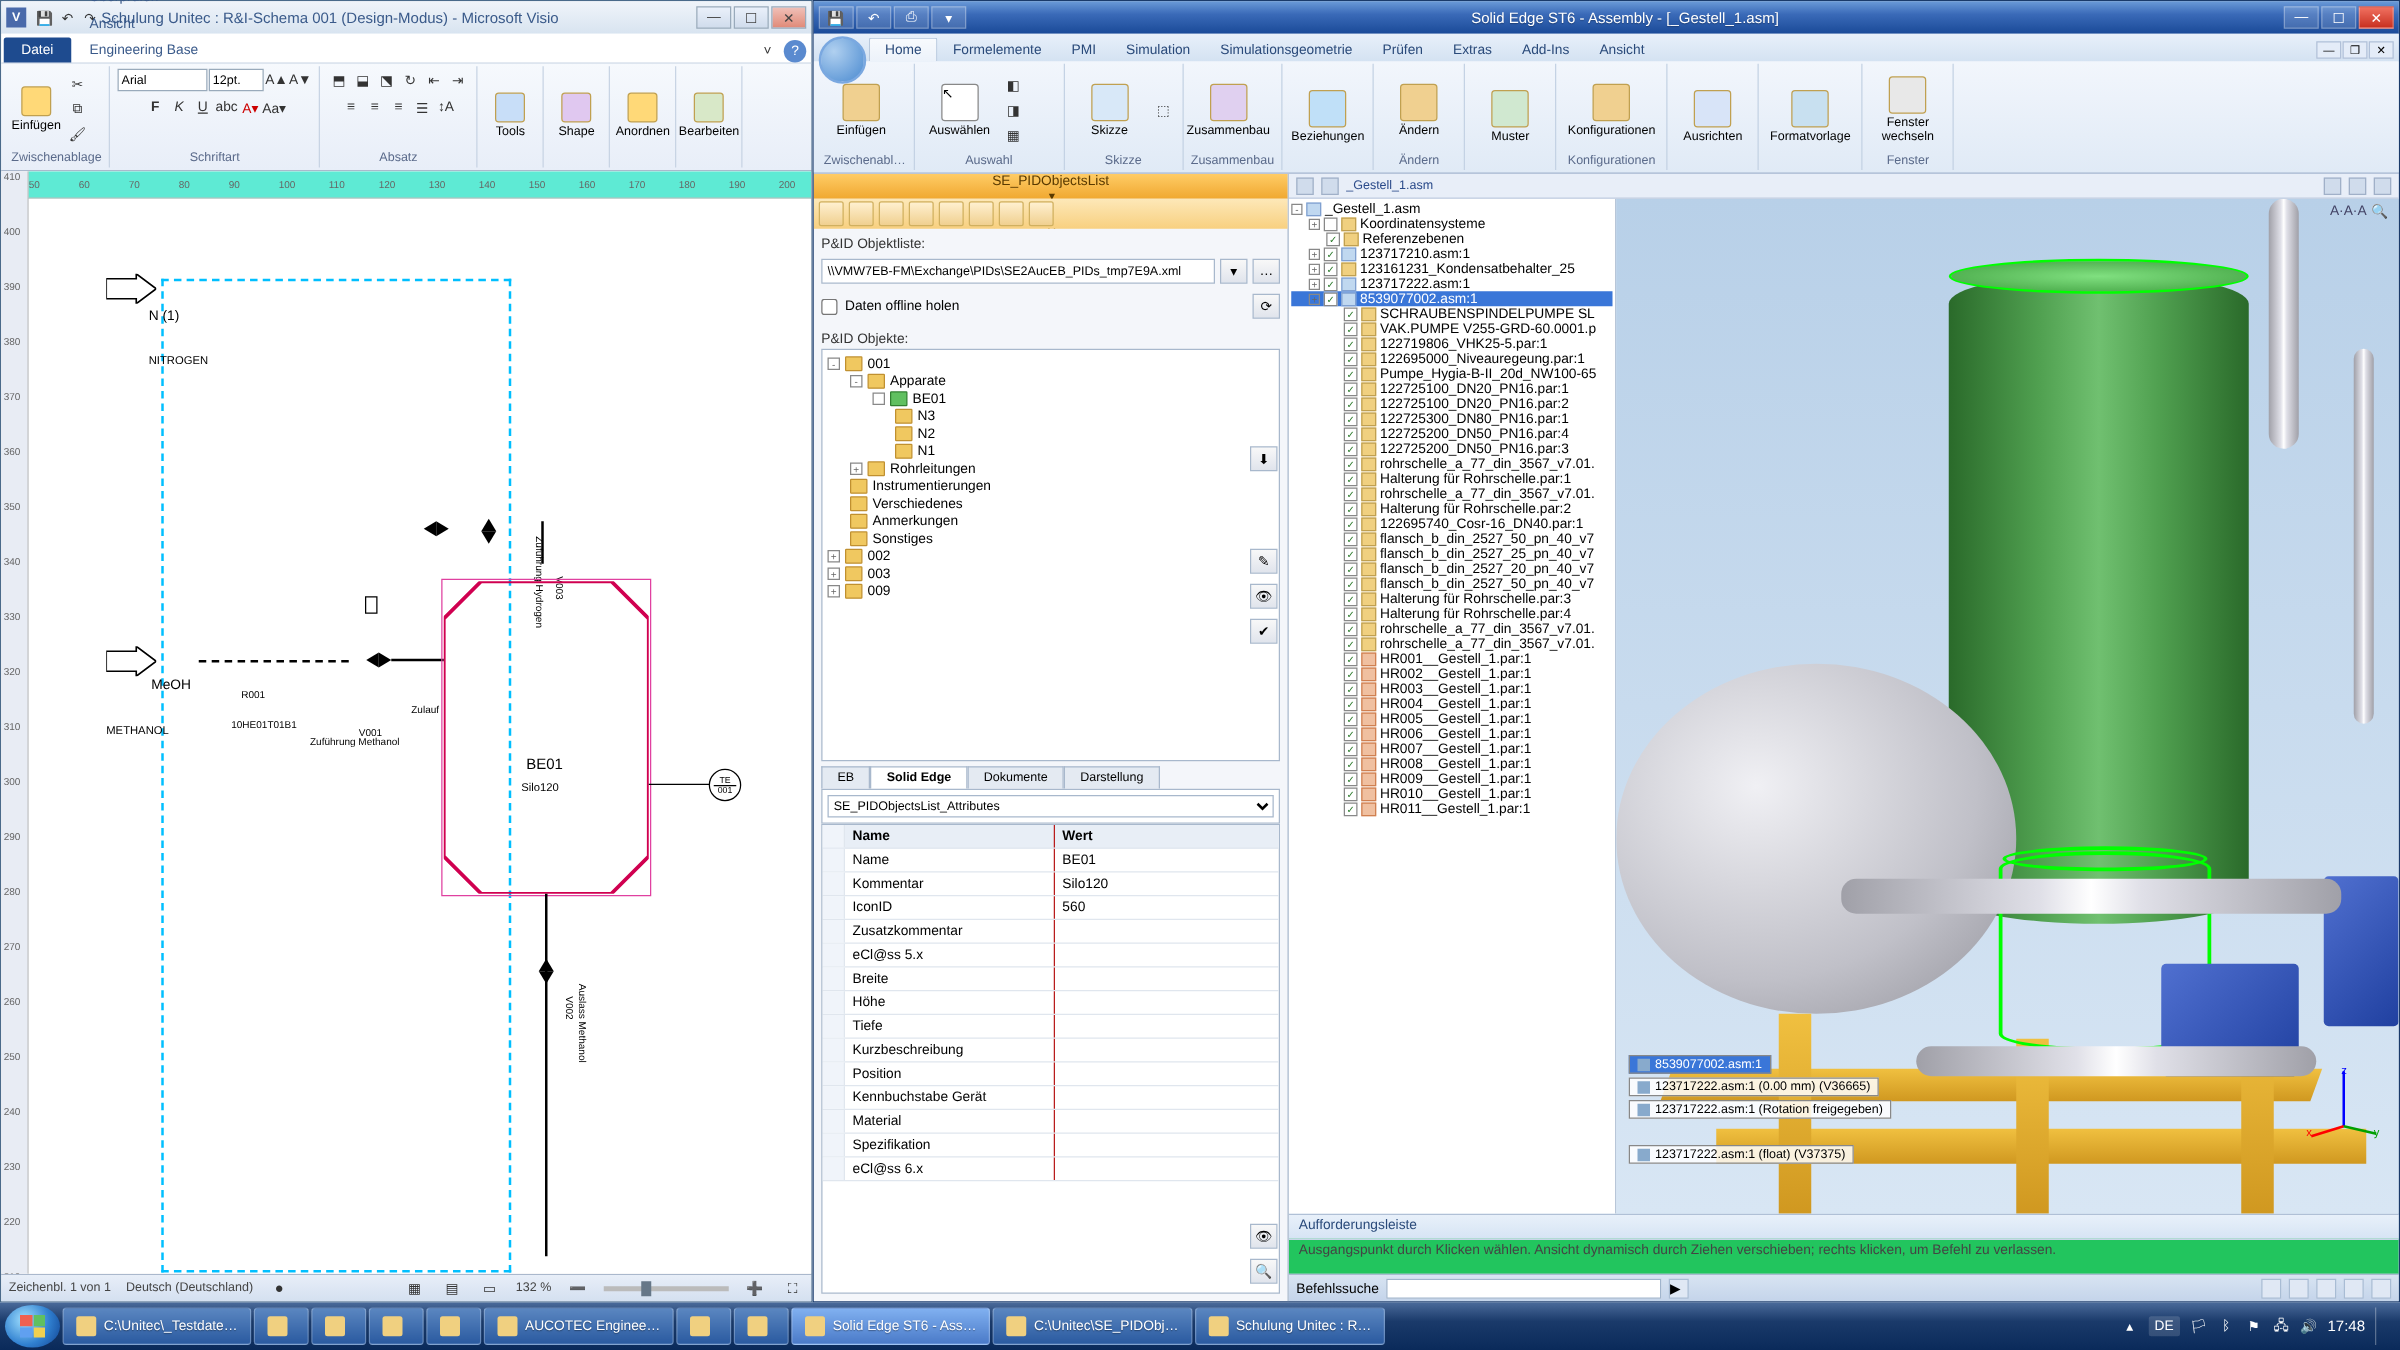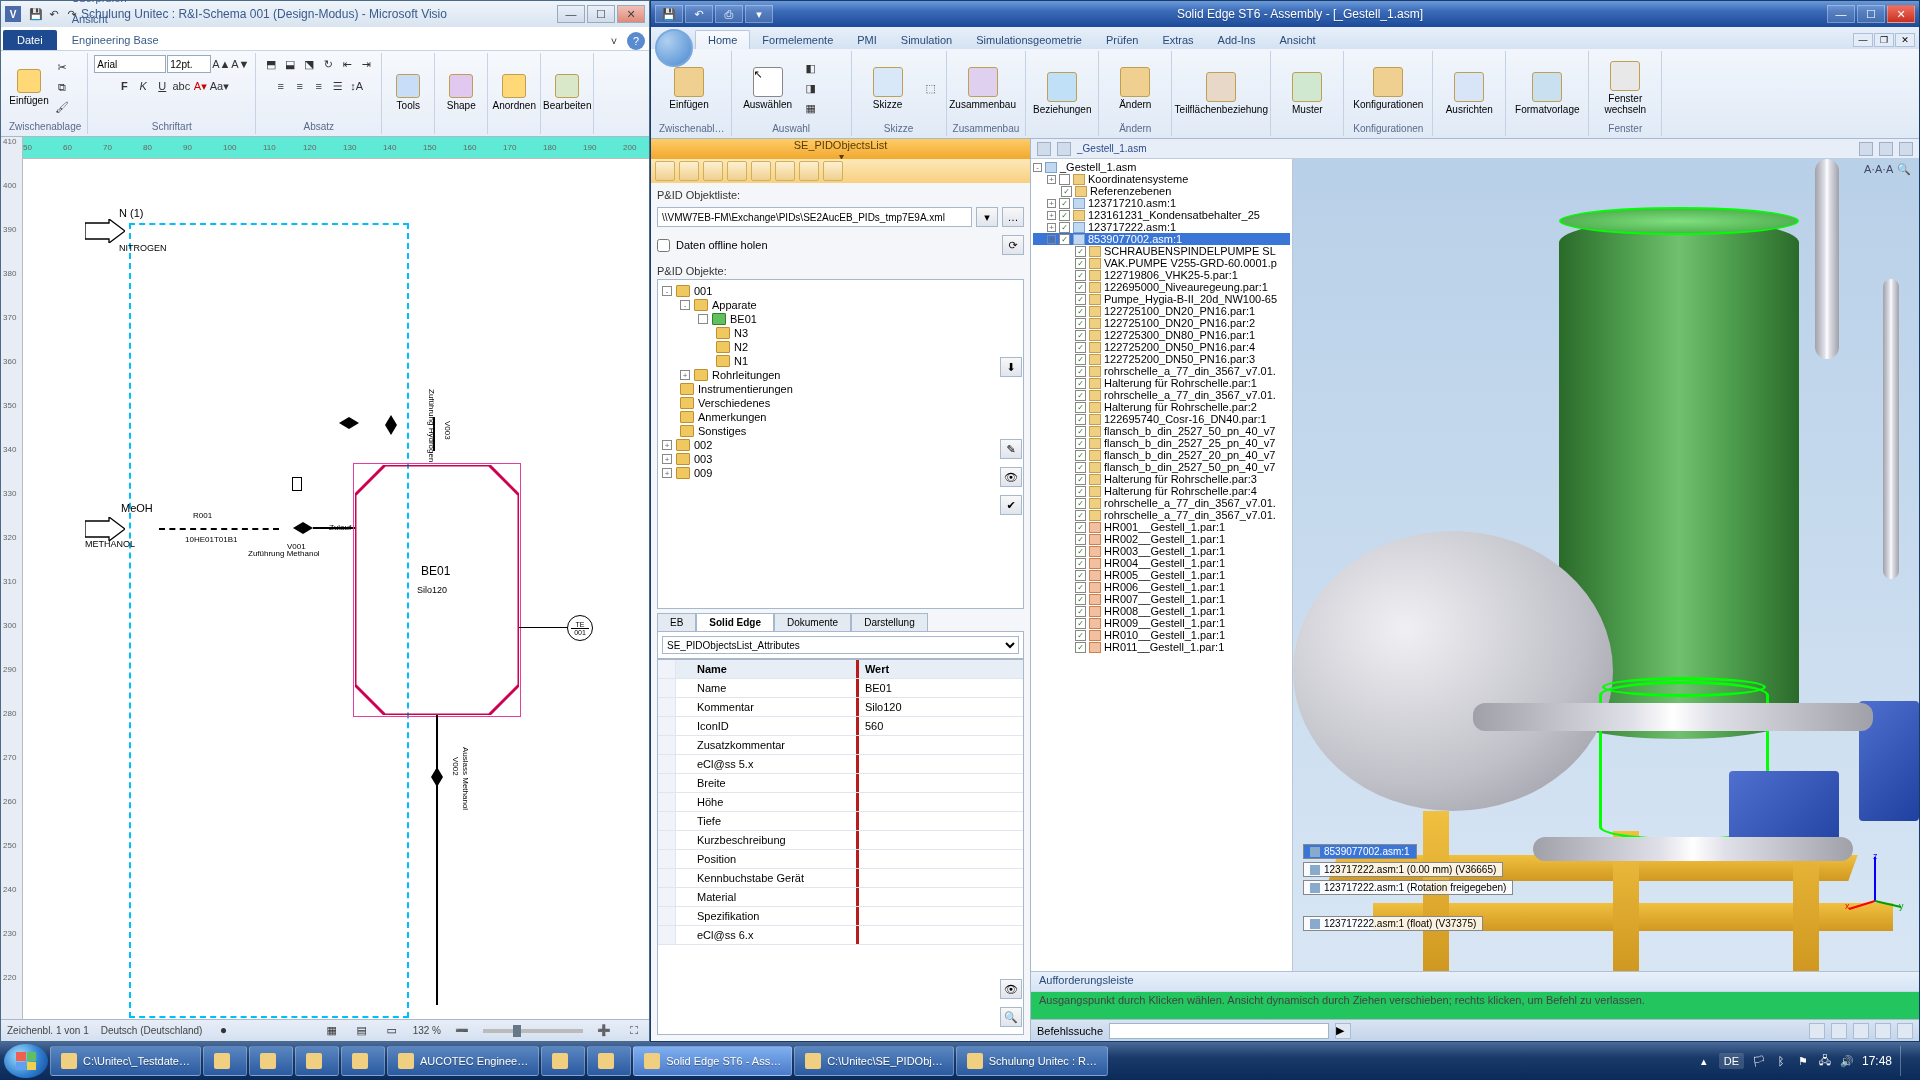--- a/index.html
+++ b/index.html
@@ -37,21 +37,21 @@
 
 .visio-canvas-wrap { flex: 1; background: #f0f0f0; display: flex; overflow: hidden; position: relative; }
 .vruler { width: 22px; background: #e8ecf4; border-right: 1px solid #bbb; position: relative; }
 .hruler { height: 22px; background: #5eead4; border-bottom: 1px solid #bbb; position: absolute; top: 0; left: 22px; right: 0; }
 .ruler-tick { position: absolute; font-size: 8px; color: #666; }
 .visio-page { position: absolute; left: 22px; top: 22px; right: 0; bottom: 0; background: #fff; overflow: hidden; }
 .schematic { position: relative; width: 100%; height: 100%; }
 .dashed-box { position: absolute; border: 2px dashed #00bfff; }
 .tank-sel { position: absolute; border: 1px solid #e040a0; }
 .instr-circle { position: absolute; width: 26px; height: 26px; border: 1px solid #000; border-radius: 50%; background: #fff; display: flex; flex-direction: column; align-items: center; justify-content: center; font-size: 7px; line-height: 1; }
-.sch-label { position: absolute; font-size: 9px; color: #000; }
+.sch-label { position: absolute; font-size: 9px; color: #000; margin-top: 40px; }
 .sch-line { position: absolute; background: #000; }
 .valve { position: absolute; width: 20px; height: 12px; }
 .valve::before { content:''; position:absolute; width:0; height:0; border-top:6px solid transparent; border-bottom:6px solid transparent; border-right:10px solid #000; }
 .valve::after { content:''; position:absolute; left:10px; width:0; height:0; border-top:6px solid transparent; border-bottom:6px solid transparent; border-left:10px solid #000; }
 .arrow-right { position:absolute; }
 
 .visio-status { height: 22px; background: linear-gradient(#e8eef8,#d4e0f0); border-top: 1px solid #aab8cc; display: flex; align-items: center; padding: 0 6px; gap: 12px; font-size: 10px; color: #444; }
 .status-item { display: flex; align-items: center; gap: 4px; }
 .zoom-slider { width: 100px; height: 4px; background: #bbb; position: relative; }
 .zoom-thumb { width: 8px; height: 12px; background: #678; position: absolute; left: 30px; top: -4px; }
@@ -99,21 +99,21 @@
 
 .tabs-row { display: flex; margin: 4px 6px 0; }
 .prop-tab { padding: 3px 12px; font-size: 10px; background: #e4eaf2; border: 1px solid #a8b8cc; border-bottom: none; cursor: pointer; }
 .prop-tab.active { background: #fff; font-weight: 600; }
 .prop-combo-row { margin: 0 6px; padding: 4px; background: #fff; border: 1px solid #a8b8cc; }
 .prop-combo { width: 100%; height: 18px; border: 1px solid #a8b8cc; background: #fff; font-size: 10px; }
 .prop-grid { flex: 1; margin: 0 6px 6px; background: #fff; border: 1px solid #a8b8cc; overflow-y: auto; }
 .prop-row { display: flex; border-bottom: 1px solid #e0e6ee; font-size: 11px; }
 .prop-row.header { background: #e8eef6; font-weight: 600; }
 .prop-cell { padding: 3px 6px; }
-.prop-cell.name { width: 46%; border-right: 3px solid #b91c1c; margin-left: 15px; }
+.prop-cell.name { width: 46%; border-right: 1px solid #b91c1c; }
 .prop-cell.val { flex: 1; }
 .prop-left-gutter { width: 18px; border-right: 1px solid #e0e6ee; background: #f0f4fa; }
 
 
 .se-main { flex: 1; display: flex; flex-direction: column; }
 .asm-bar { height: 20px; background: #e8eef8; border-bottom: 1px solid #c0cce0; display: flex; align-items: center; gap: 6px; padding: 0 6px; font-size: 10px; }
 .asm-bar .tb { width: 14px; height: 14px; background: #d0dcec; border: 1px solid #a0b0c8; cursor: pointer; }
 .asm-body { flex: 1; display: flex; overflow: hidden; position: relative; }
 .asm-tree { width: 262px; background: #fff; border-right: 1px solid #b8c6d8; overflow-y: auto; padding: 2px; font-size: 11px; }
 .asm-tree .row { display: flex; align-items: center; gap: 3px; padding: 0 2px; white-space: nowrap; cursor: pointer; }
@@ -504,29 +504,20 @@
           <div class="gbody">
             <div class="se-bigbtn">
               <div class="ic"></div>
               <div class="lbl">Ändern</div>
             </div>
           </div>
           <div class="glabel">Ändern</div>
         </div>
       <div class="se-group">
           <div class="gbody">
-            <div class="se-bigbtn" style="width:86px">
-              <div class="ic" style="background:#e8d8c8"></div>
-              <div class="lbl">Teilflächenbeziehung</div>
-            </div>
-          </div>
-          <div class="glabel"></div>
-        </div>
-      <div class="se-group">
-          <div class="gbody">
             <div class="se-bigbtn">
               <div class="ic" style="background:#d0e8d0"></div>
               <div class="lbl">Muster</div>
             </div>
           </div>
           <div class="glabel"></div>
         </div>
       <div class="se-group">
           <div class="gbody">
             <div class="se-bigbtn" style="width:76px">

